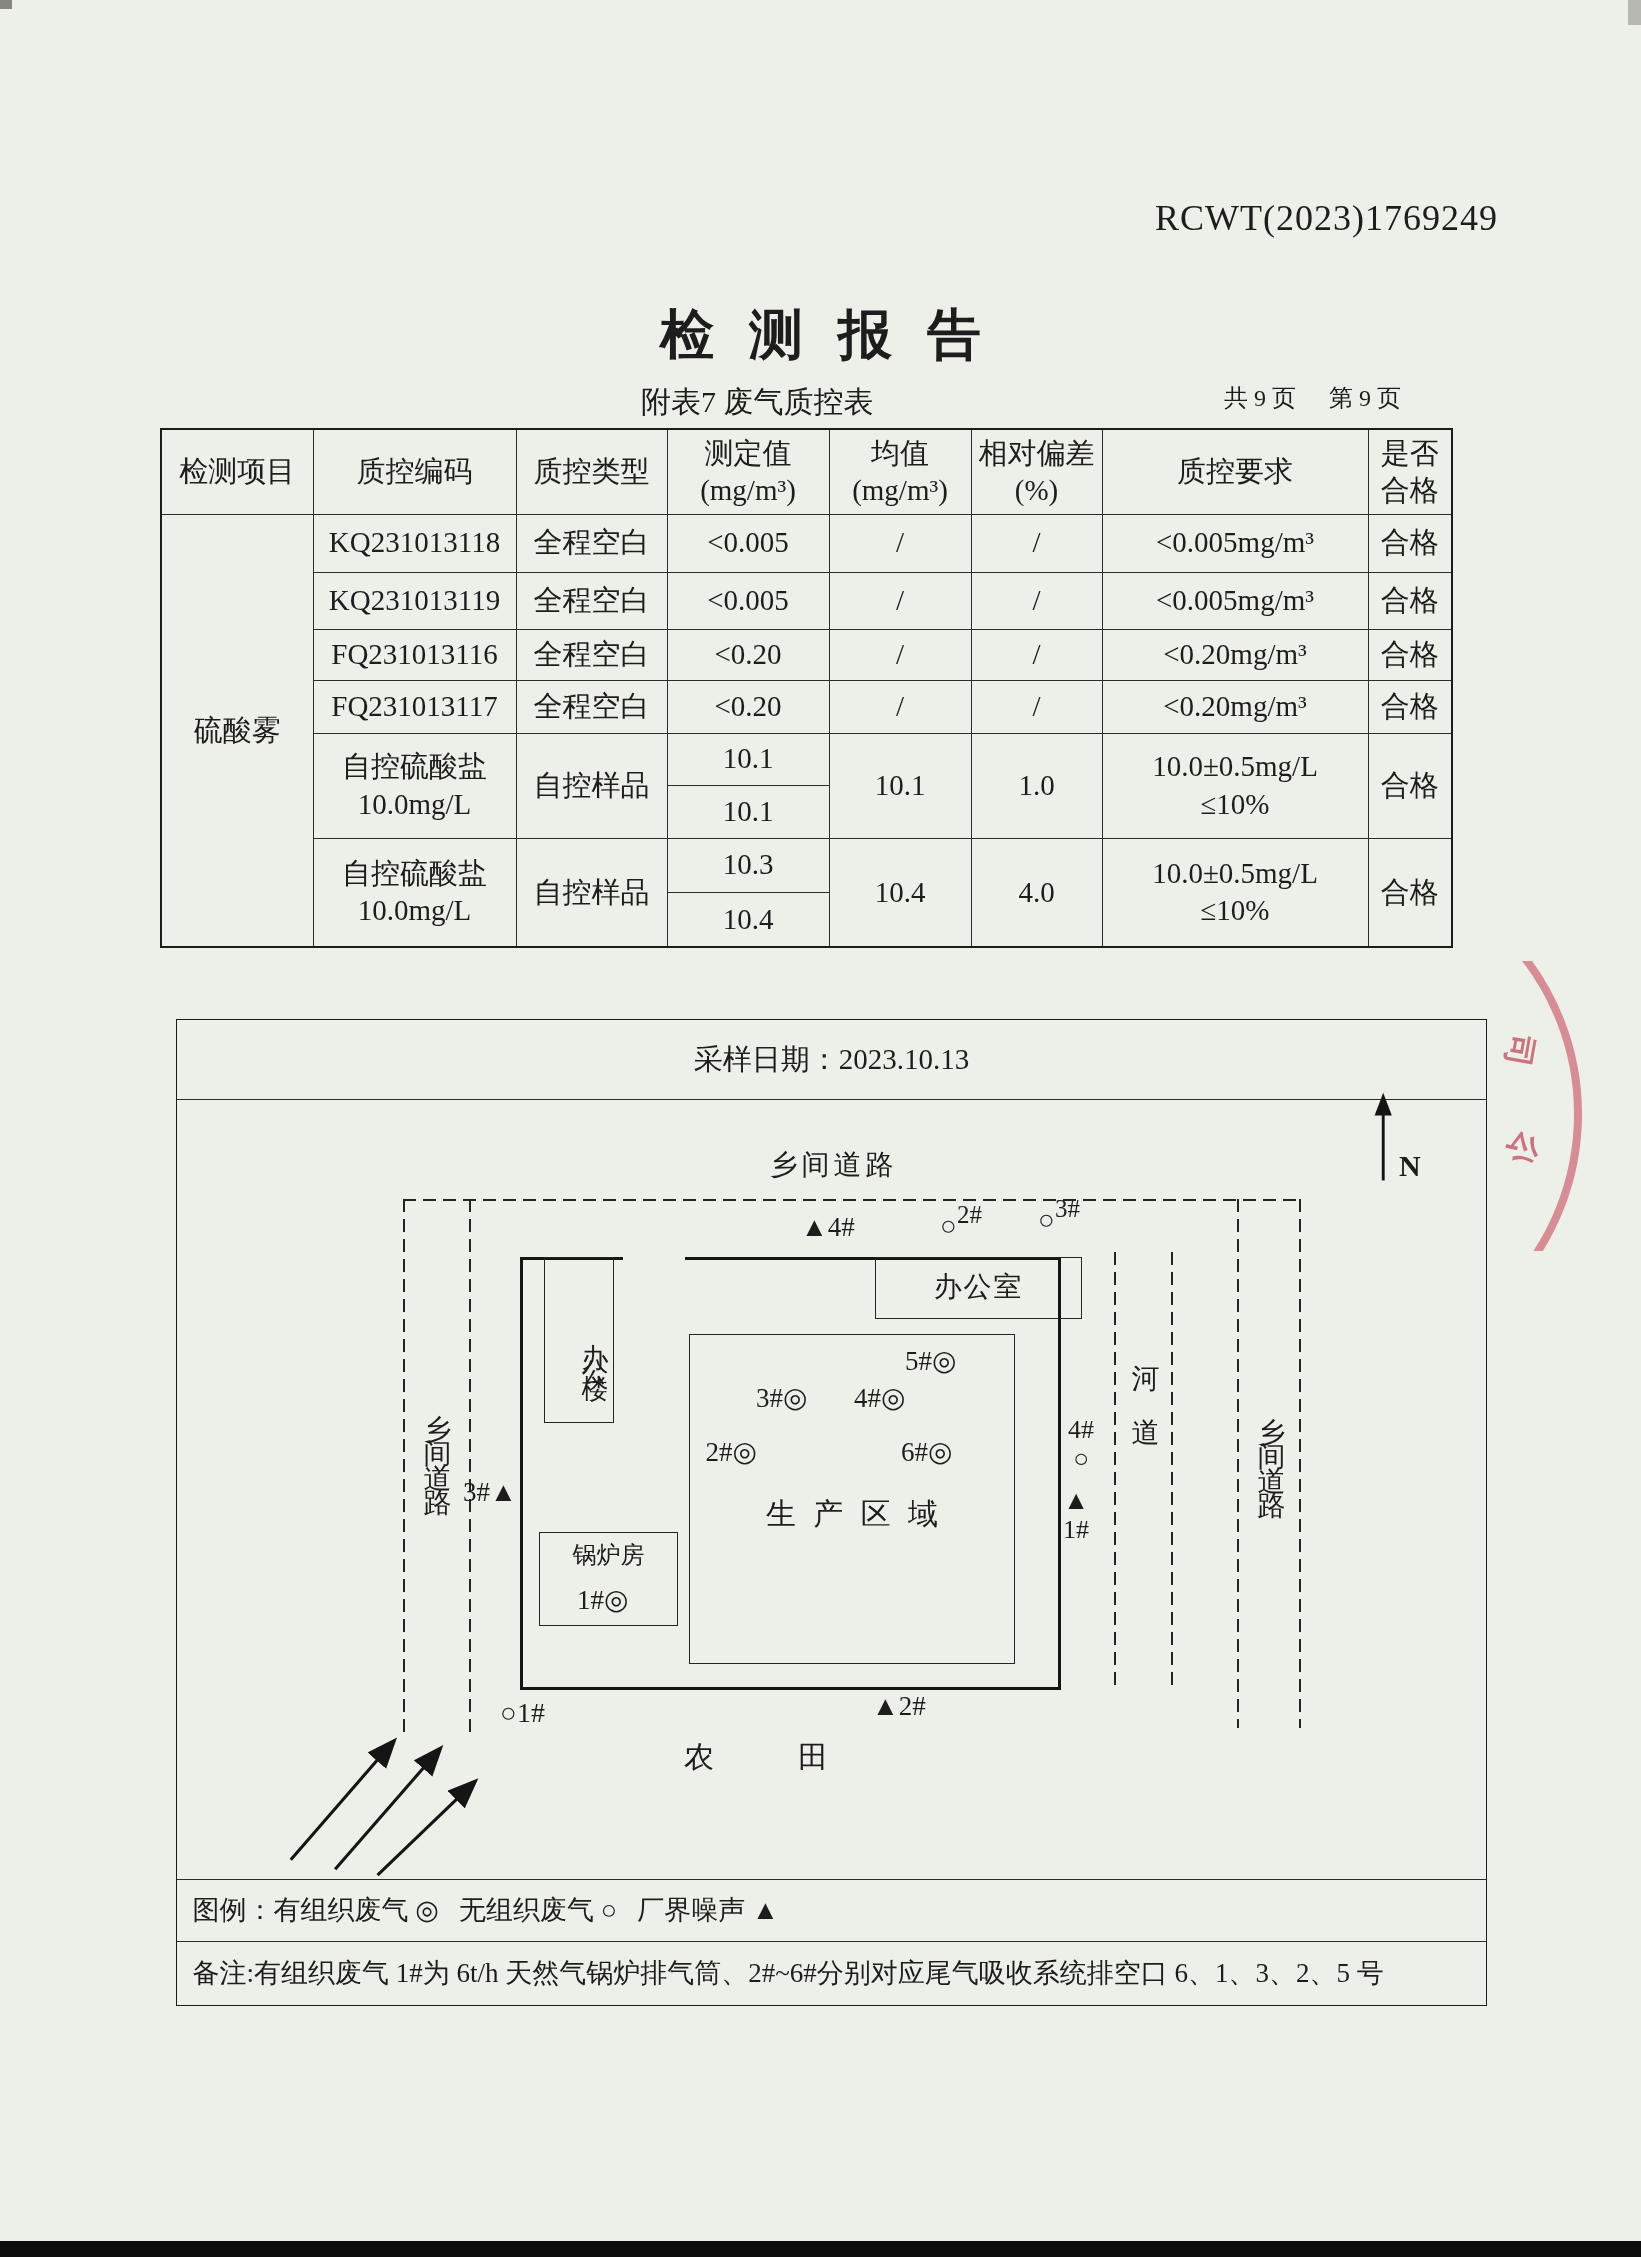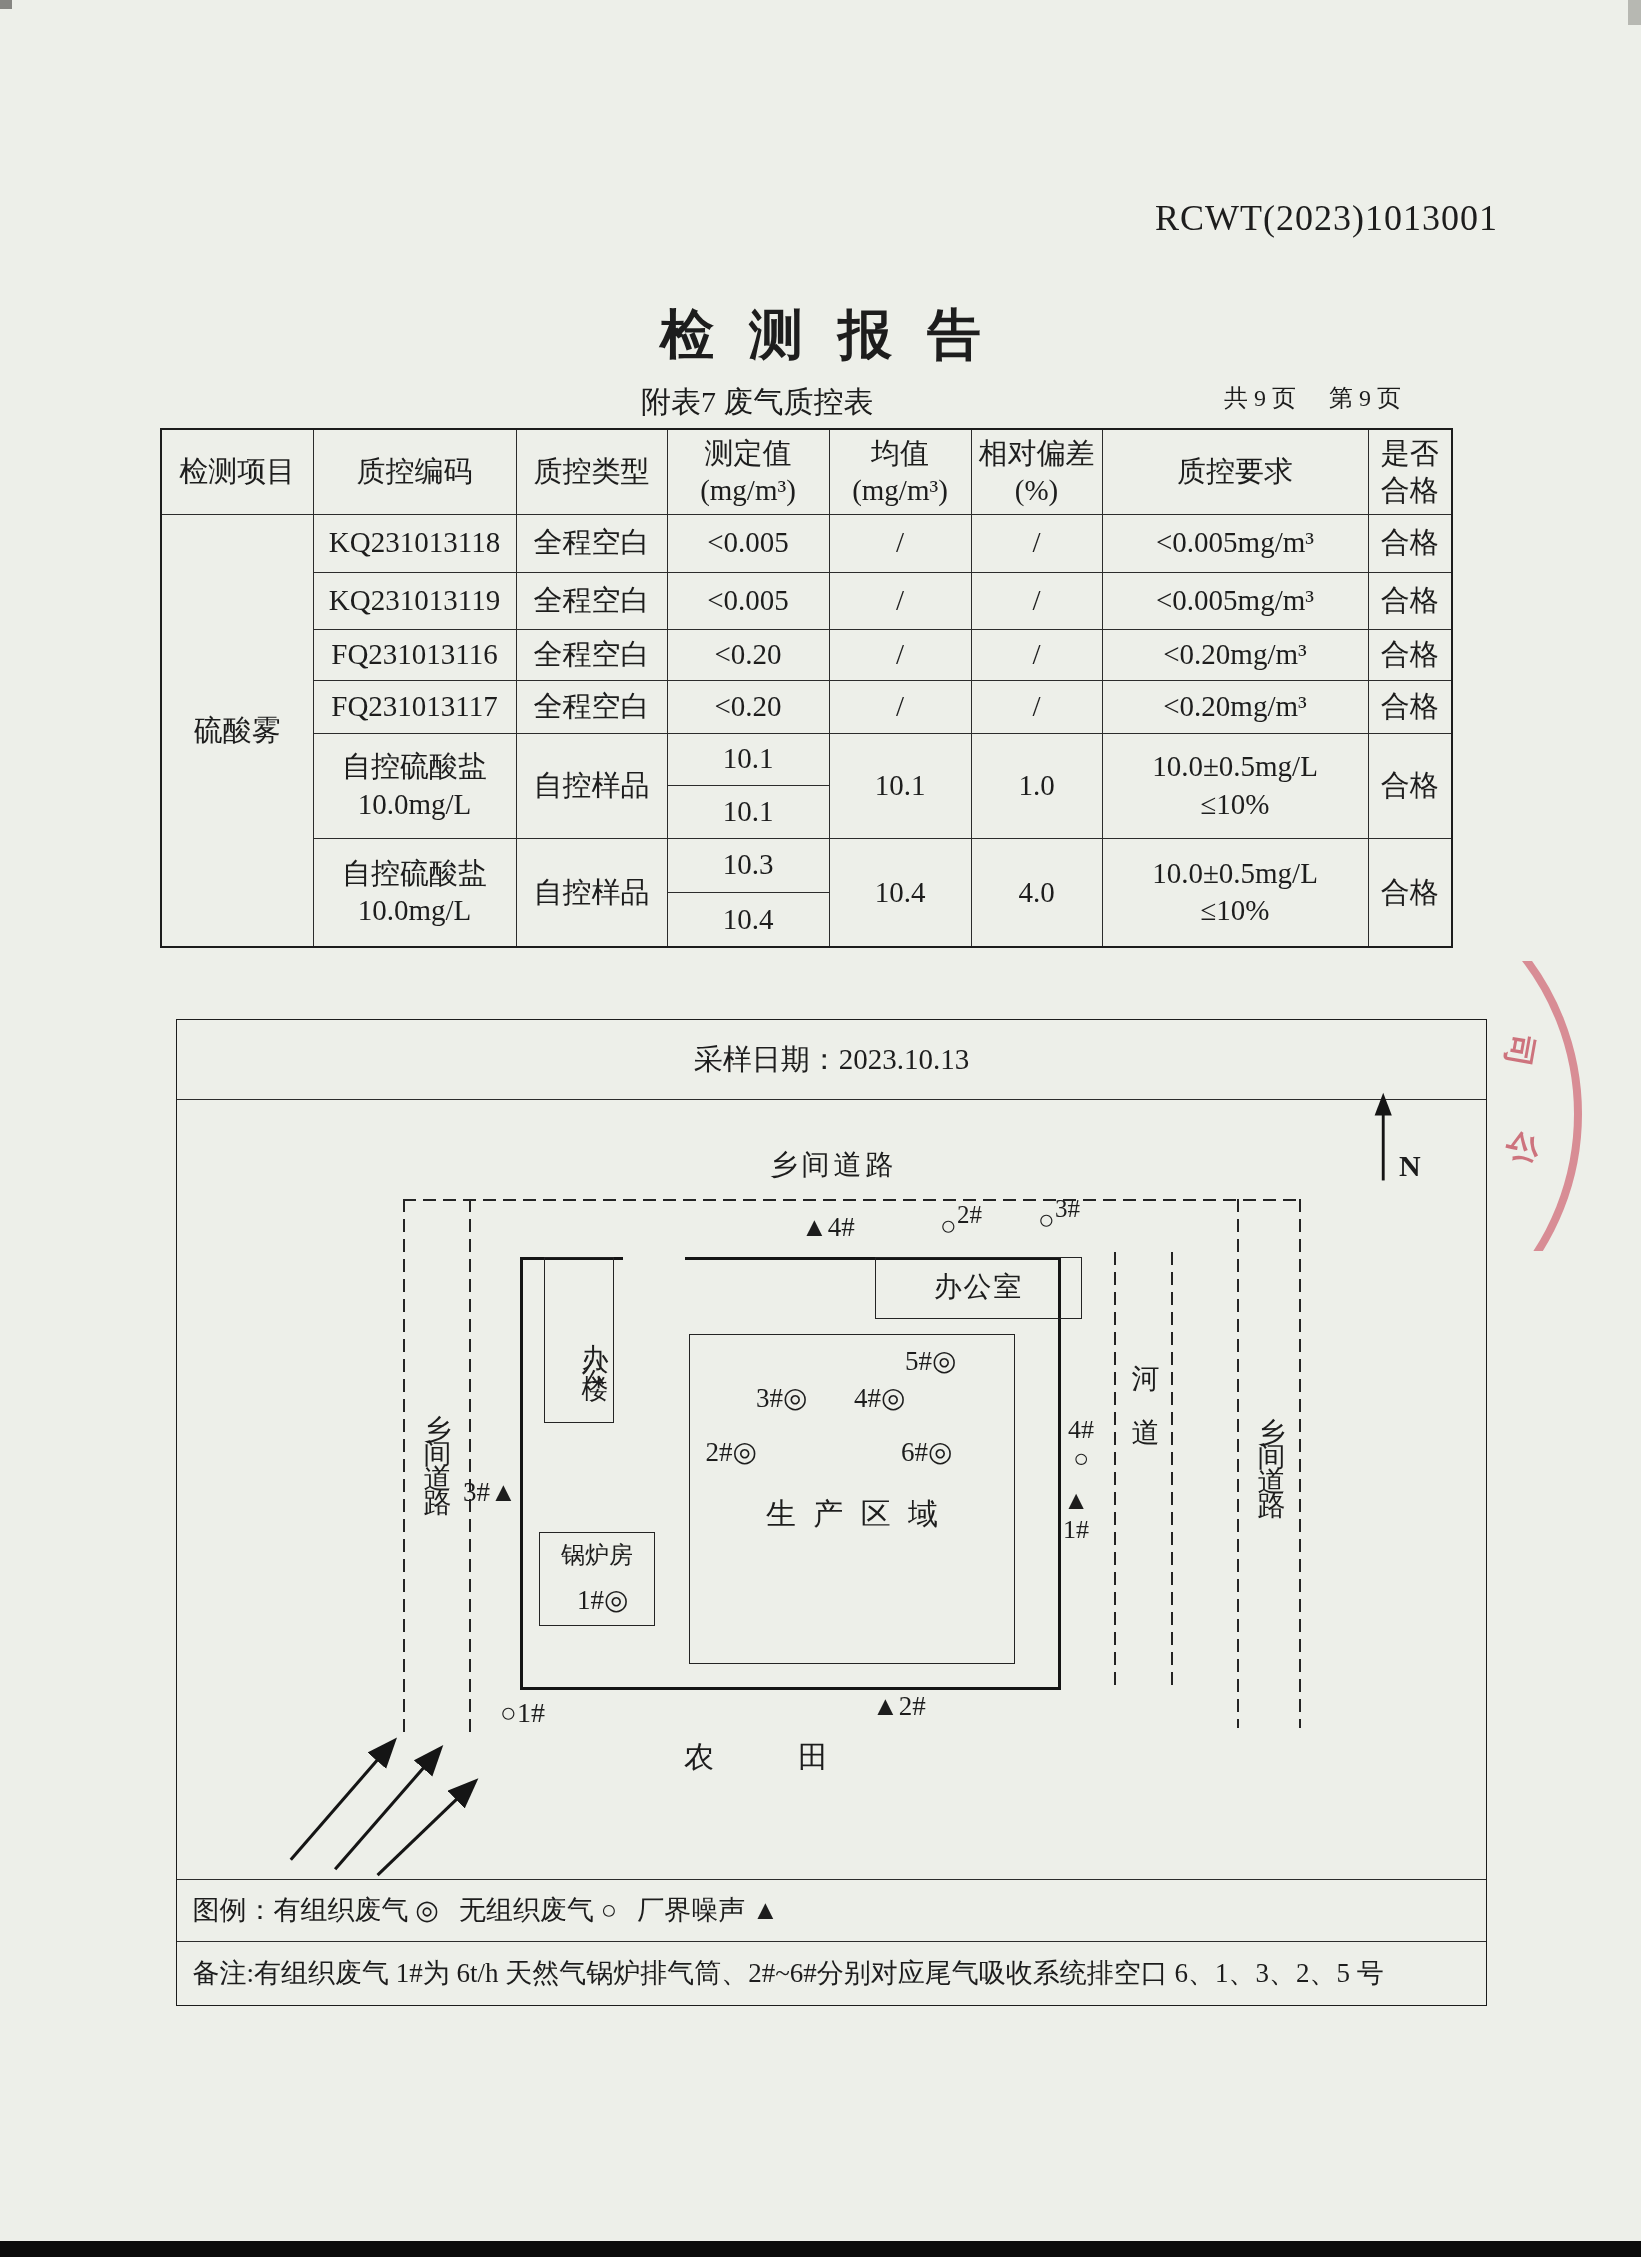--- a/index.html
+++ b/index.html
@@ -48,21 +48,21 @@
   .river-label{left:949px;top:323px;height:212px;font-size:28px;letter-spacing:53px;}
 
   .factory{left:343px;top:237px;width:541px;height:433px;border:3.9px solid #151515;box-sizing:border-box;}
   .wallgap{left:446px;top:235px;width:62px;height:8.7px;background:#edefe9;}
   .office-bldg{left:367px;top:237px;width:70px;height:166px;border:1.9px solid #242424;box-sizing:border-box;
                text-align:center;padding-top:9.7px;font-size:27px;letter-spacing:15.4px;}
   .office{left:698px;top:237px;width:207px;height:62px;border:1.9px solid #242424;box-sizing:border-box;
           line-height:58px;text-align:center;font-size:28px;letter-spacing:1.9px;}
   .prod{left:512px;top:314px;width:326px;height:330px;border:1.9px solid #242424;box-sizing:border-box;}
   .prod-label{left:0;right:0;top:159px;text-align:center;font-size:30px;letter-spacing:17.4px;text-indent:17.4px;}
-  .boiler{left:362px;top:512px;width:116px;height:94px;border:1.9px solid #242424;box-sizing:border-box;}
+  .boiler{left:362px;top:512px;width:139px;height:94px;border:1.9px solid #242424;box-sizing:border-box;}
   .boiler-label{left:0;right:0;top:5.8px;text-align:center;font-size:24px;}
   .pt{font-size:27px;white-space:nowrap;}
   .pt .sym{font-size:28px;}
   .fp .lbl{position:relative;top:-11.6px;font-size:25px;}
   .twolines{text-align:center;line-height:29px;font-size:26px;}
   .farm{font-size:30px;}
   .nletter{font-size:30px;font-weight:bold;}
   .footer{left:0;right:0;top:2010px;text-align:center;font-size:30px;letter-spacing:1.9px;}
 
   .stamp-clip{left:1495px;top:961px;width:147px;height:290px;overflow:hidden;}
@@ -77,21 +77,21 @@
   .corner-tr{left:1628px;top:0;width:13.5px;height:25px;background:#8a8a85;opacity:.55;}
 </style>
 </head>
 <body>
 
 <div class="page">
 
   <div class="abs corner-tl"></div>
   <div class="abs corner-tr"></div>
 
-  <div class="abs doc-code">RCWT(2023)1013001</div>
+  <div class="abs doc-code">RCWT(2023)1769249</div>
   <div class="abs title">检测报告</div>
   <div class="abs caption">附表7 废气质控表</div>
   <div class="abs pageinfo">
     <span>共 9 页</span>
     <span>第 9 页</span>
   </div>
 
   <table class="qc">
     <colgroup>
       <col style="width:152px">

